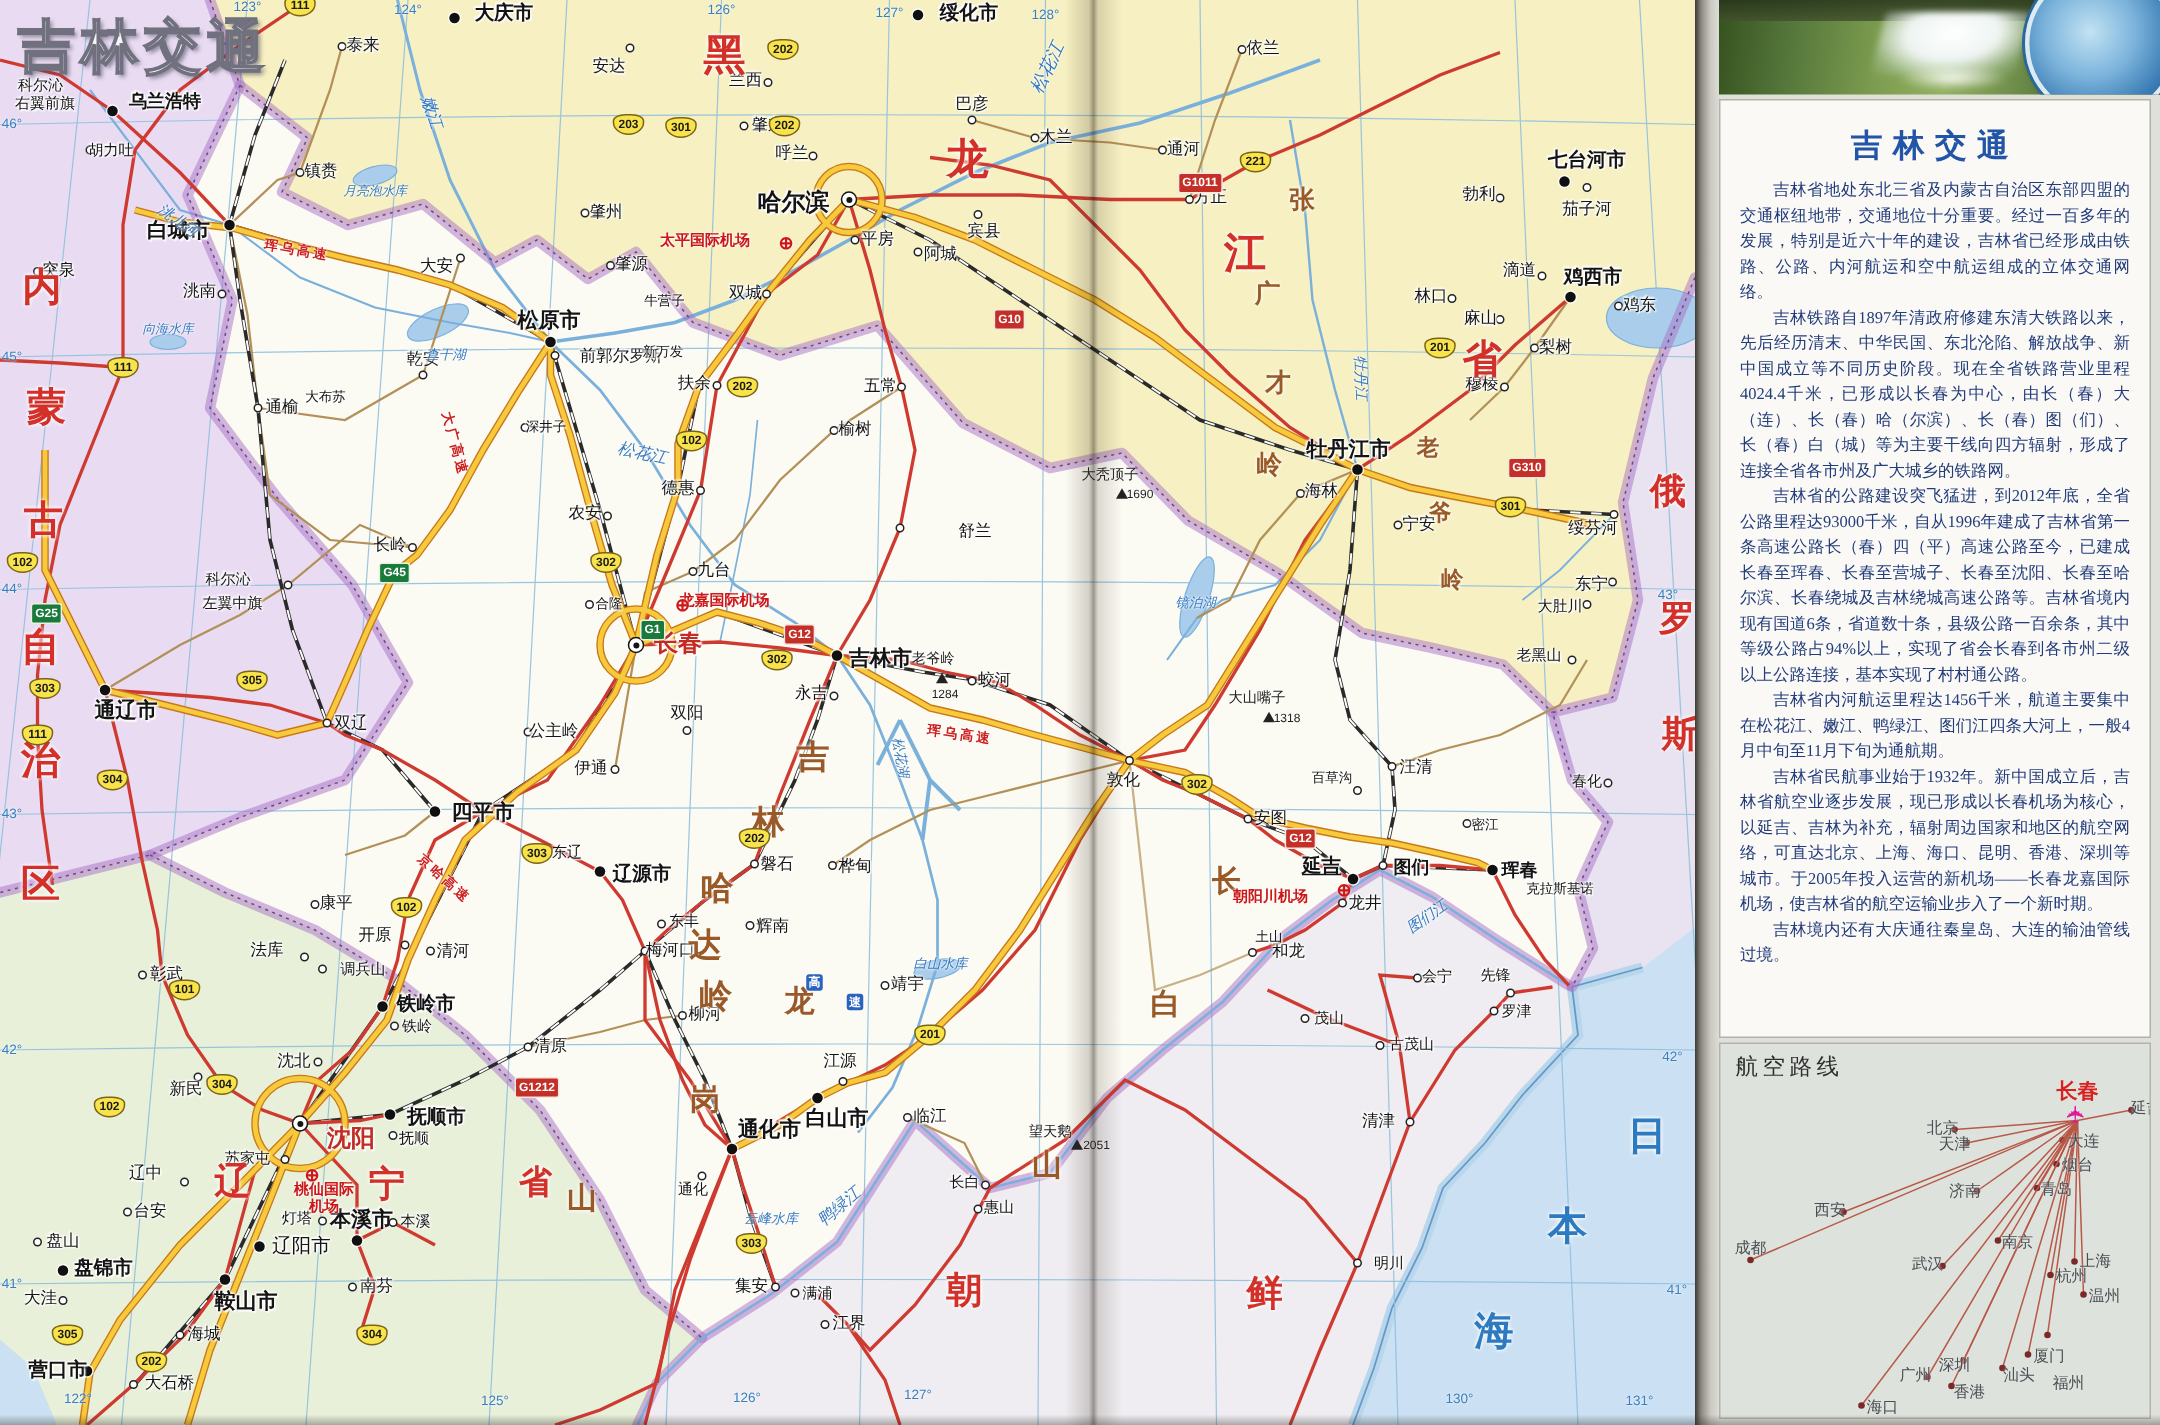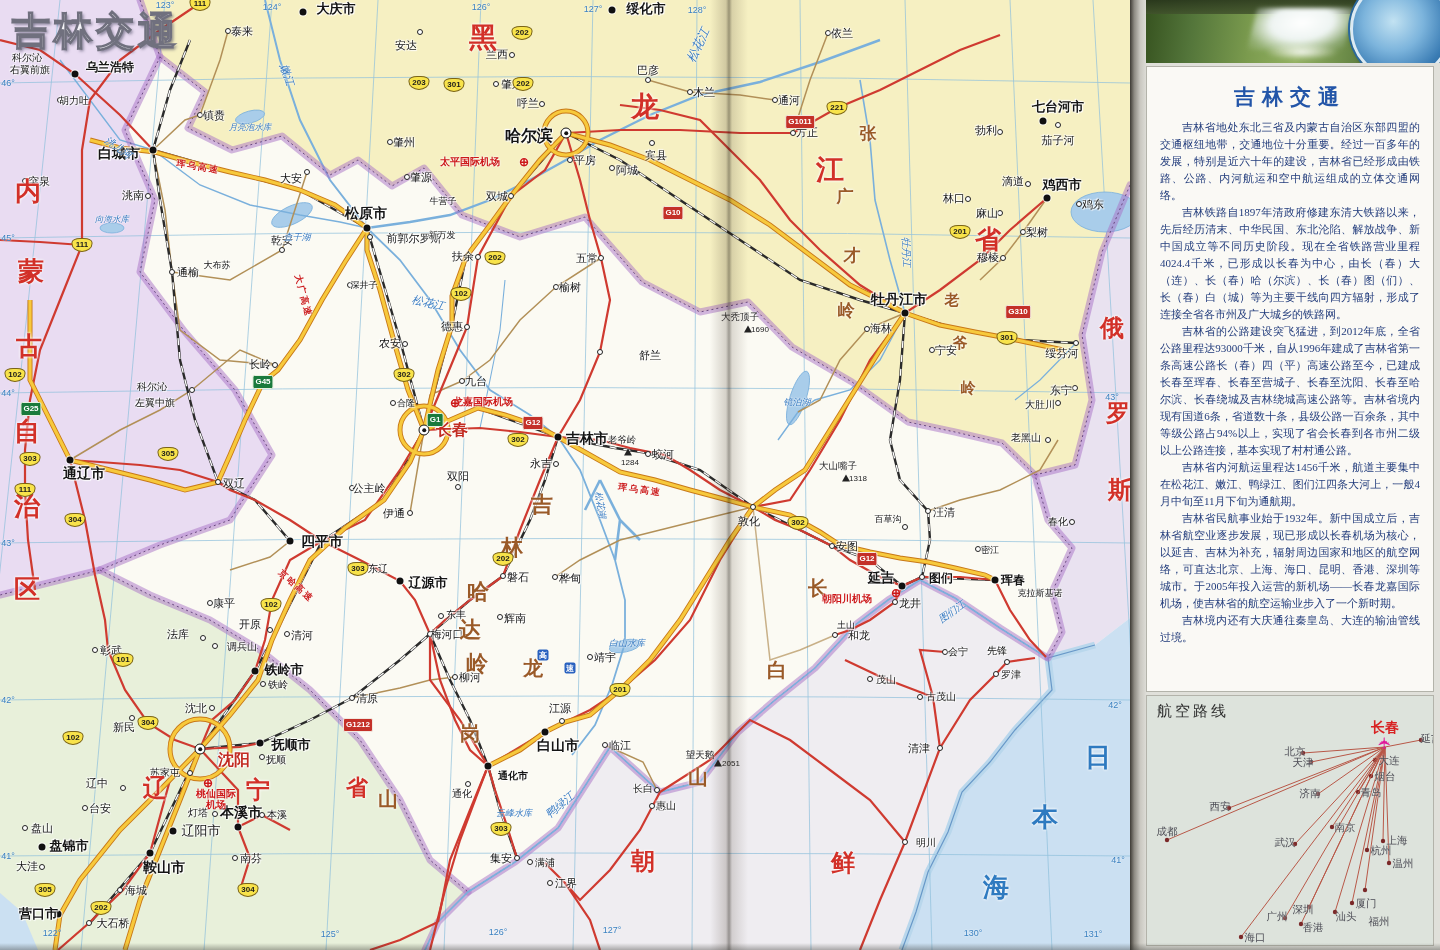--- a/index.html
+++ b/index.html
@@ -405,21 +405,21 @@
         <div class="clabel" style="left: 605px; top: 657px; font-size: 11px;">靖宇</div>
         <div class="mk mk-t" style="left: 455px; top: 677px;"></div>
         <div class="clabel" style="left: 470px; top: 677px; font-size: 11px;">柳河</div>
         <div class="mk mk-t" style="left: 562px; top: 721px;"></div>
         <div class="clabel" style="left: 560px; top: 708px; font-size: 11px;">江源</div>
         <div class="mk mk-c" style="left: 545px; top: 732px;"></div>
         <div class="clabel" style="left: 558px; top: 745px; font-size: 14px; font-weight: bold;">白山市</div>
         <div class="mk mk-t" style="left: 605px; top: 745px;"></div>
         <div class="clabel" style="left: 620px; top: 745px; font-size: 11px;">临江</div>
         <div class="mk mk-c" style="left: 488px; top: 766px;"></div>
-        <div class="clabel" style="left: 513px; top: 776px; font-size: 10px; font-weight: bold;">通化市</div>
+        <div class="clabel" style="left: 513px; top: 752px; font-size: 14px; font-weight: bold;">通化市</div>
         <div class="mk mk-t" style="left: 468px; top: 784px;"></div>
         <div class="clabel" style="left: 462px; top: 794px; font-size: 10px;">通化</div>
         <div class="mk mk-t" style="left: 517px; top: 858px;"></div>
         <div class="clabel" style="left: 501px; top: 858px; font-size: 11px;">集安</div>
         <div class="mk mk-t" style="left: 753px; top: 507px;"></div>
         <div class="clabel" style="left: 749px; top: 521px; font-size: 11px;">敦化</div>
         <div class="mk mk-t" style="left: 832px; top: 546px;"></div>
         <div class="clabel" style="left: 847px; top: 546px; font-size: 11px;">安图</div>
         <div class="mk mk-t" style="left: 928px; top: 511px;"></div>
         <div class="clabel" style="left: 944px; top: 512px; font-size: 11px;">汪清</div>

